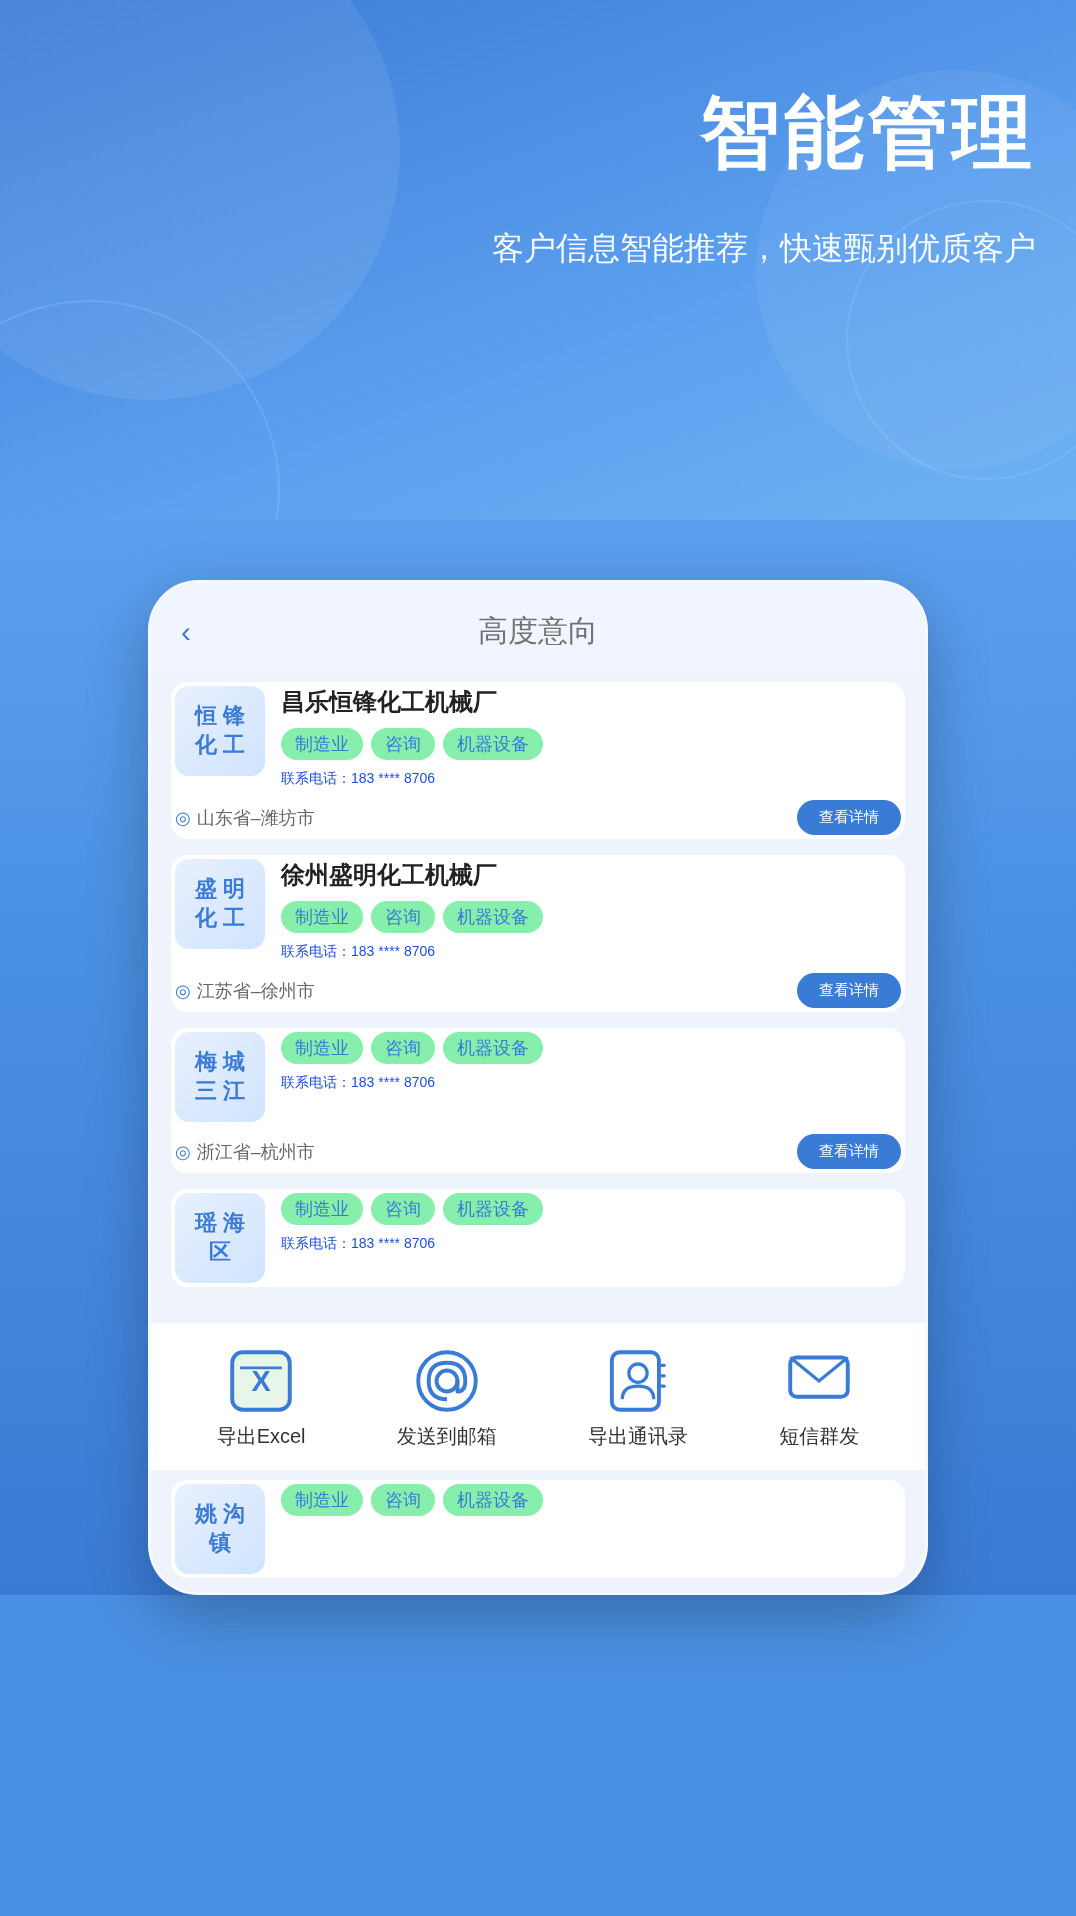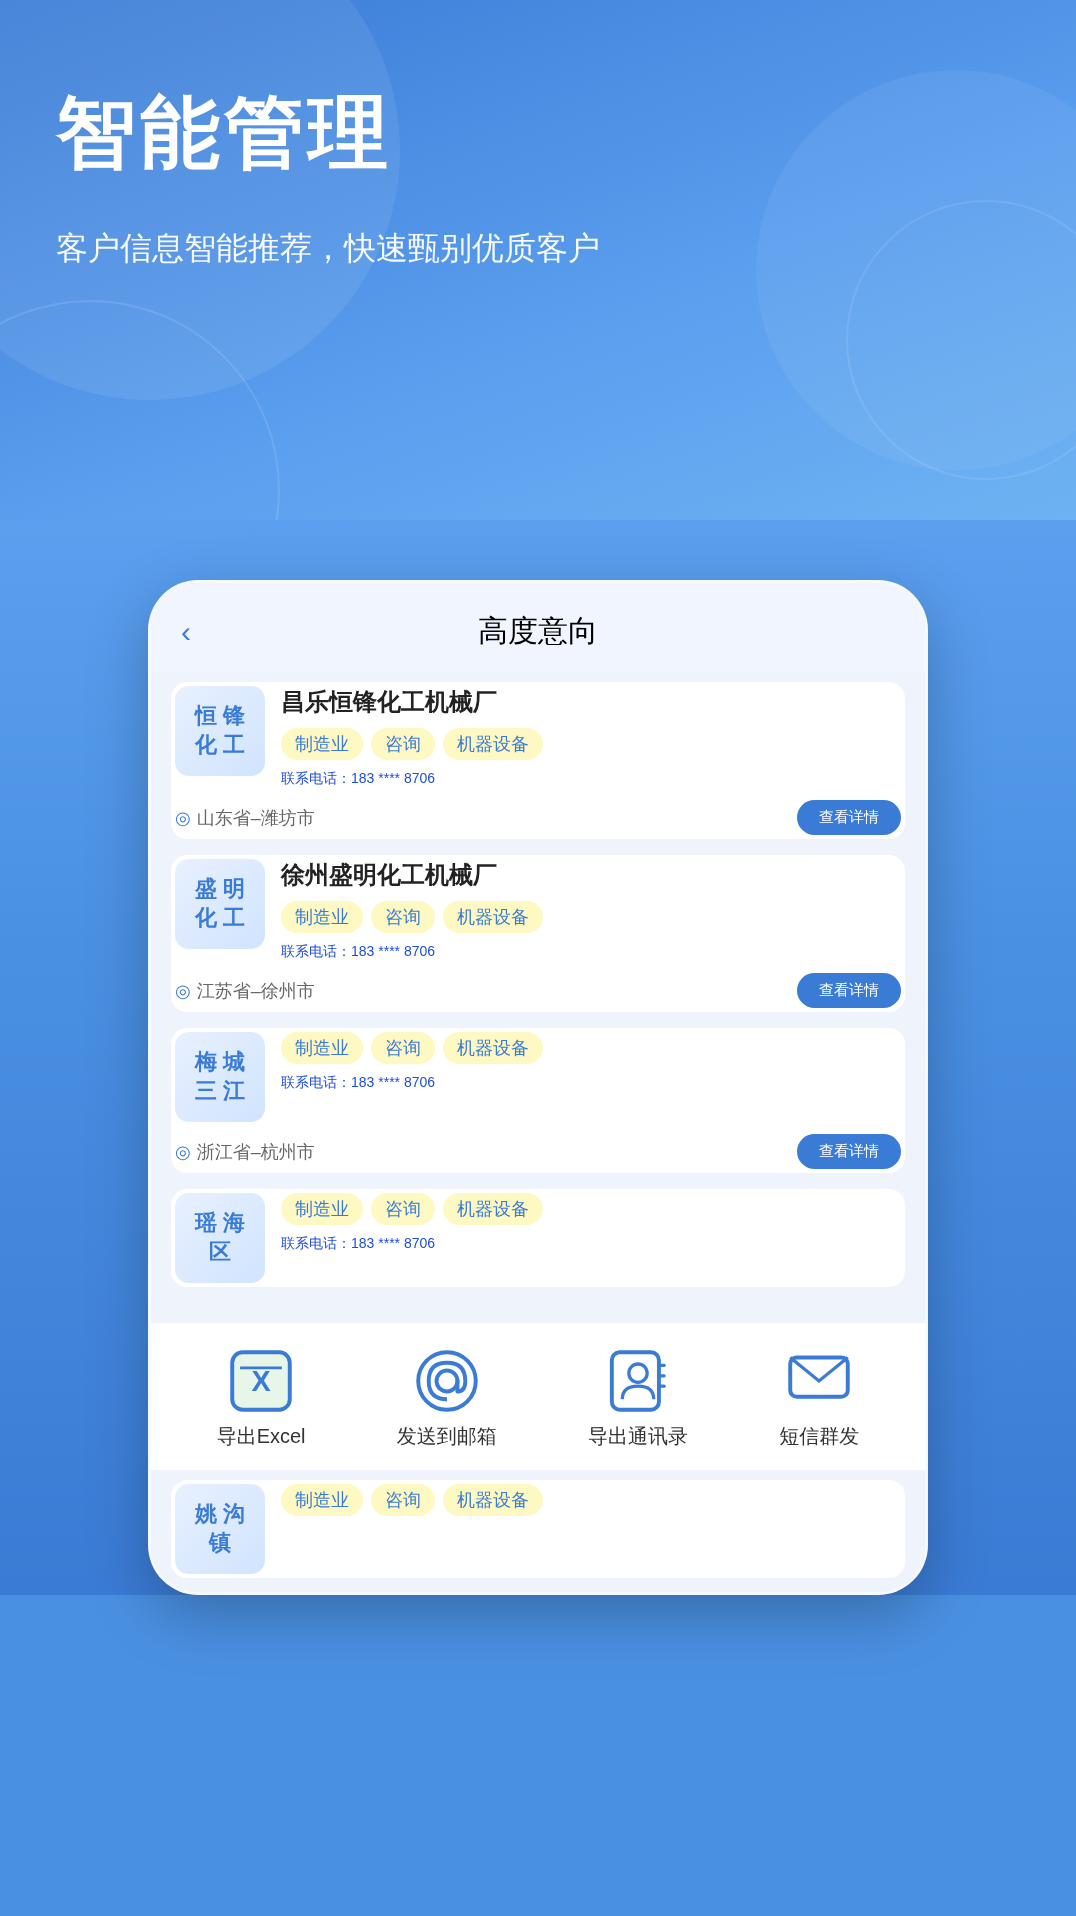--- a/index.html
+++ b/index.html
@@ -8,22 +8,22 @@
       min-height: 1916px;
       font-family: -apple-system, "PingFang SC", "Microsoft YaHei", sans-serif;
       background: #4a90e2;
       overflow-x: hidden;
       position: relative;
     }
 
     
     .hero {
       background: linear-gradient(160deg, #3a7bd5 0%, #5b9fef 60%, #6db3f2 100%);
-      padding: 80px 56px 0;
-      text-align: left;
+      padding: 80px 40px 0;
+      text-align: right;
       position: relative;
       min-height: 520px;
       overflow: hidden;
     }
     .hero::before {
       content: '';
       position: absolute;
       width: 500px;
       height: 500px;
       background: rgba(255,255,255,0.08);
@@ -88,21 +88,21 @@
     }
     .phone-back {
       position: absolute;
       left: 30px;
       font-size: 30px;
       color: #3a7bd5;
       font-weight: 300;
     }
     .phone-header-title {
       font-size: 30px;
-      color: #000000;
+      color: #737373;
       font-weight: 500;
     }
 
     
     .card-list {
       background: #eef3fc;
       padding: 10px 20px 20px;
     }
 
     .customer-card {
@@ -144,21 +144,21 @@
       font-weight: 600;
       margin-bottom: 10px;
     }
     .card-tags {
       display: flex;
       gap: 8px;
       flex-wrap: wrap;
       margin-bottom: 10px;
     }
     .tag {
-      background: #fef9c3;
+      background: #86efac;
       color: #3a7bd5;
       font-size: 18px;
       padding: 4px 14px;
       border-radius: 20px;
     }
     .card-phone {
       font-size: 14px;
       color: #1d4ed8;
     }
     .card-footer {

